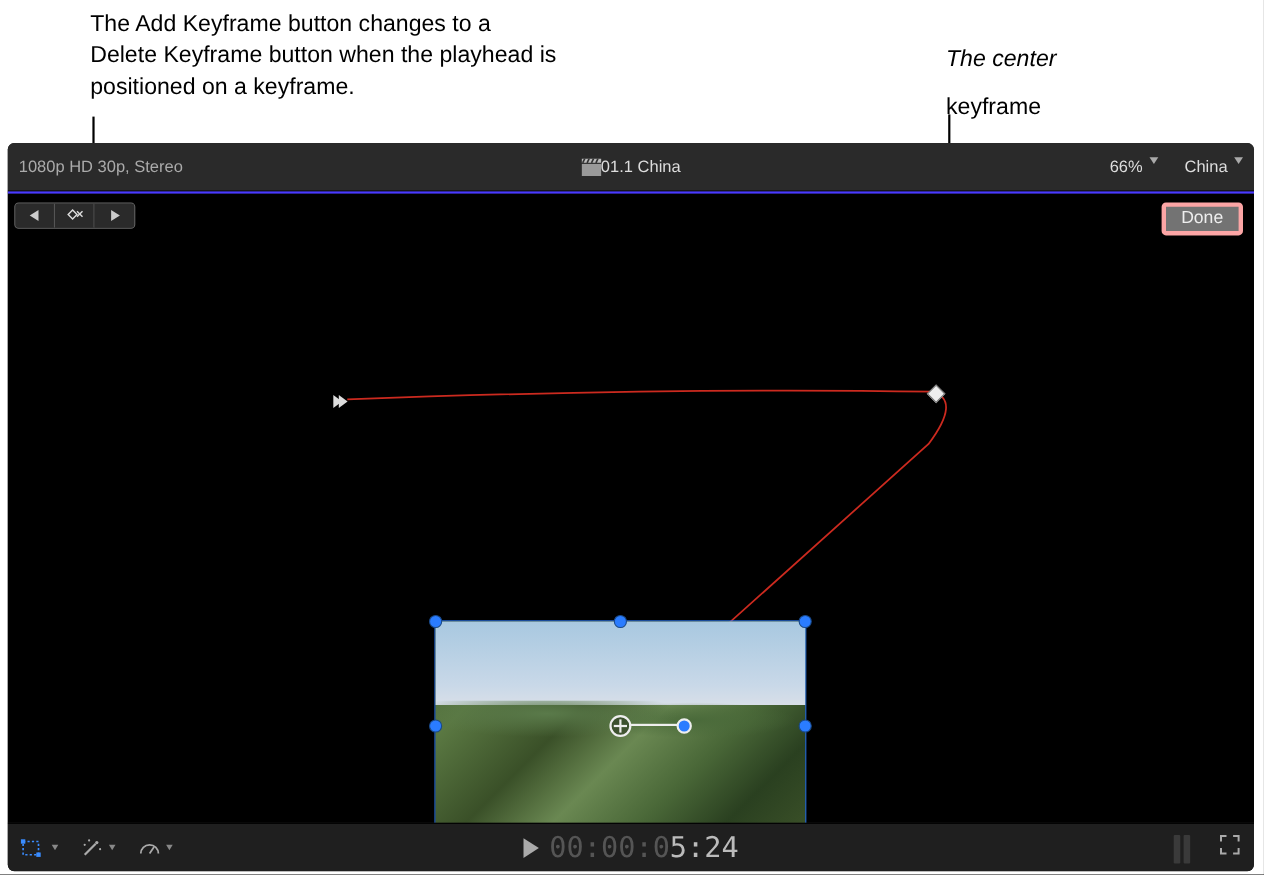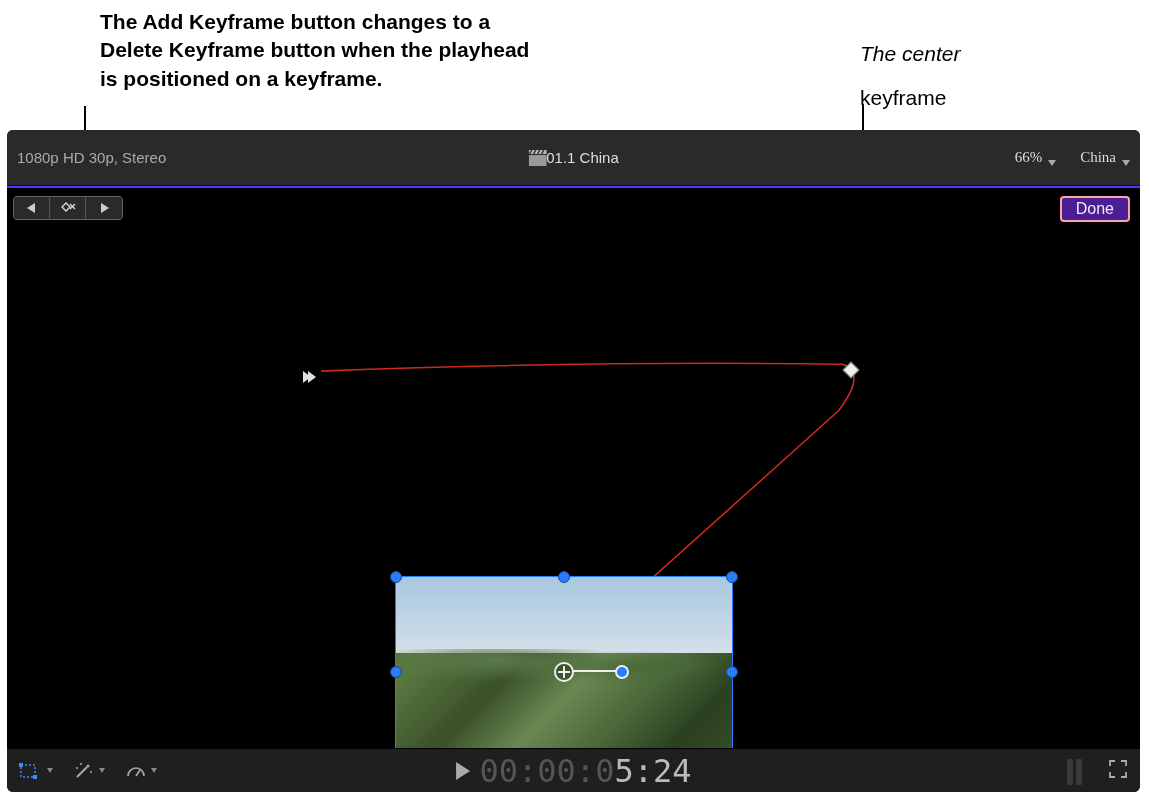--- a/index.html
+++ b/index.html
@@ -34,21 +34,21 @@
     left: 7px;
     width: 1133px;
     height: 662px;
     background: #1a1a1a;
     border-radius: 6px;
     overflow: hidden;
     display: flex;
     flex-direction: column;
   }
   .top-toolbar {
-    height: 56px;
+    height: 44px;
     background: #2a2a2a;
     display: flex;
     align-items: center;
     padding: 0 10px;
     color: #bbb;
     font-size: 15px;
     position: relative;
     border-bottom: 1px solid #111;
   }
   .top-status { flex: 0 0 auto; color: #aaa; }
@@ -62,21 +62,21 @@
     color: #ddd;
   }
   .clap-icon svg { display: block; }
   .top-right {
     margin-left: auto;
     display: flex;
     align-items: center;
     gap: 24px;
     color: #ddd;
   }
-  .dropdown { display: flex; align-items: flex-end; gap: 6px; cursor: pointer; font-family: Liberation Serif, serif; }
+  .dropdown { display: flex; align-items: flex-start; gap: 6px; cursor: pointer; }
   .chevron {
     width: 0; height: 0;
     border-left: 4px solid transparent;
     border-right: 4px solid transparent;
     border-top: 6px solid #aaa;
   }
   .viewer-area {
     flex: 1;
     background: #000;
     border-top: 2px solid #4a3aff;
@@ -102,23 +102,23 @@
     align-items: center;
     justify-content: center;
     cursor: pointer;
   }
   .keyframe-nav button:last-child { border-right: none; }
   .keyframe-nav svg { display: block; }
   .done-button {
     position: absolute;
     top: 8px;
     right: 10px;
-    background: #4c1d95;
+    background: #737373;
     color: #eee;
-    border: 2px solid #fca5a5;
+    border: 4px solid #fca5a5;
     border-radius: 4px;
     padding: 2px 14px;
     font-size: 16px;
     cursor: pointer;
     margin-left: 41px;
   }
   .motion-path {
     position: absolute;
     top: 0; left: 0;
     width: 100%; height: 100%;
@@ -219,21 +219,21 @@
   .bt-left { display: flex; align-items: center; gap: 20px; }
   .bt-tool { display: flex; align-items: center; gap: 4px; cursor: pointer; }
   .bt-center {
     position: absolute;
     left: 50%;
     transform: translateX(-50%);
     display: flex;
     align-items: center;
     gap: 10px;
     font-family: "Menlo", monospace;
-    font-size: 32px;
+    font-size: 26px;
   }
   .play-btn {
     width: 0; height: 0;
     border-top: 9px solid transparent;
     border-bottom: 9px solid transparent;
     border-left: 14px solid #aaa;
     cursor: pointer;
   }
   .tc-dim { color: #555; }
   .tc-bright { color: #bbb; }
@@ -259,21 +259,21 @@
     width: 0; height: 0;
     border-left: 3px solid transparent;
     border-right: 3px solid transparent;
     border-top: 5px solid #888;
   }
 </style>
 </head>
 <body>
 
 <div class="callout-area">
-  <div class="callout" style="left:100px; top:0; width:430px;font-weight:bold;">The Add Keyframe button changes to a Delete Keyframe button when the playhead is positioned on a keyframe.</div>
+  <div class="callout" style="left:82px; top:0; width:430px;">The Add Keyframe button changes to a Delete Keyframe button when the playhead is positioned on a keyframe.</div>
   <div class="callout-line" style="left:84px; top:98px; width:1.5px; height:98px;"></div>
 
   <div class="callout" style="left:860px; top:32px;font-style:italic;">The center</div>
   <div class="callout" style="left:860px; top:60px;margin-top:16px;">keyframe</div>
   <div class="callout-line" style="left:862px; top:96px; width:1.5px; height:218px;"></div>
 </div>
 
 <div class="app-window">
 
   <div class="top-toolbar">

